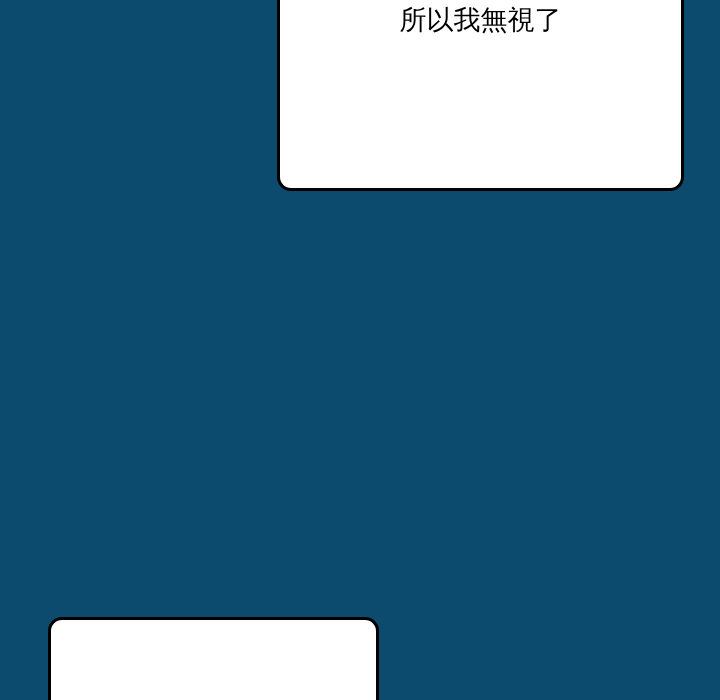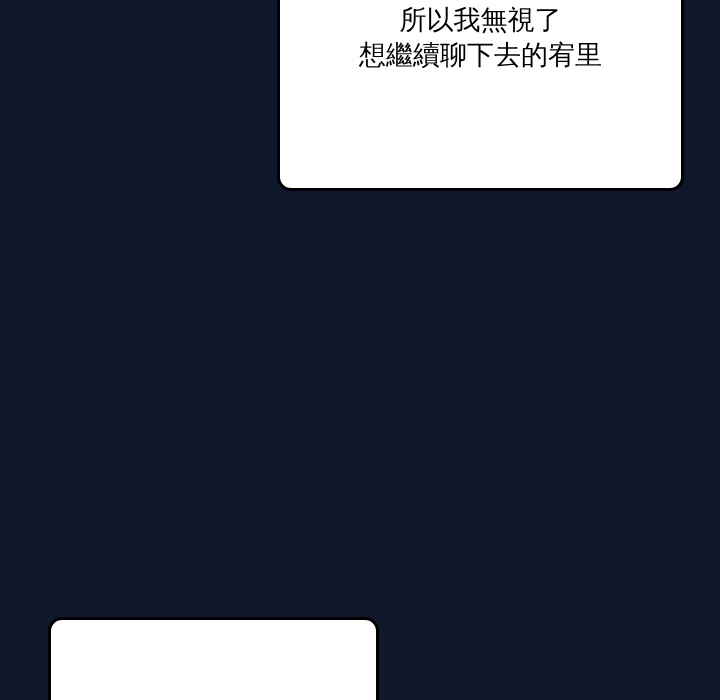--- a/index.html
+++ b/index.html
@@ -10,21 +10,21 @@
     width: 720px;
     height: 700px;
     position: relative;
     overflow: hidden;
     background: #ffffff;
     font-family: "DejaVu Sans", "Liberation Sans", sans-serif;
   }
   .panel {
     position: absolute;
     inset: 0;
-    background: #0f172a;
+    background: #0c4a6e;
   }
   .speech-bubble {
     position: absolute;
     box-sizing: border-box;
     background: #ffffff;
     border: 3px solid #000000;
     border-radius: 14px;
   }
   .bubble-top {
     left: 277px;
@@ -53,20 +53,19 @@
   }
 </style>
 </head>
 <body>
 
 <div class="panel">
 
   <div class="speech-bubble bubble-top">
     <div class="bubble-text">
       <span class="line">所以我無視了</span>
-      <span class="line">想繼續聊下去的宥里</span>
     </div>
   </div>
 
   <div class="speech-bubble bubble-bottom">
   </div>
 
 </div>
 
 </body></html>

